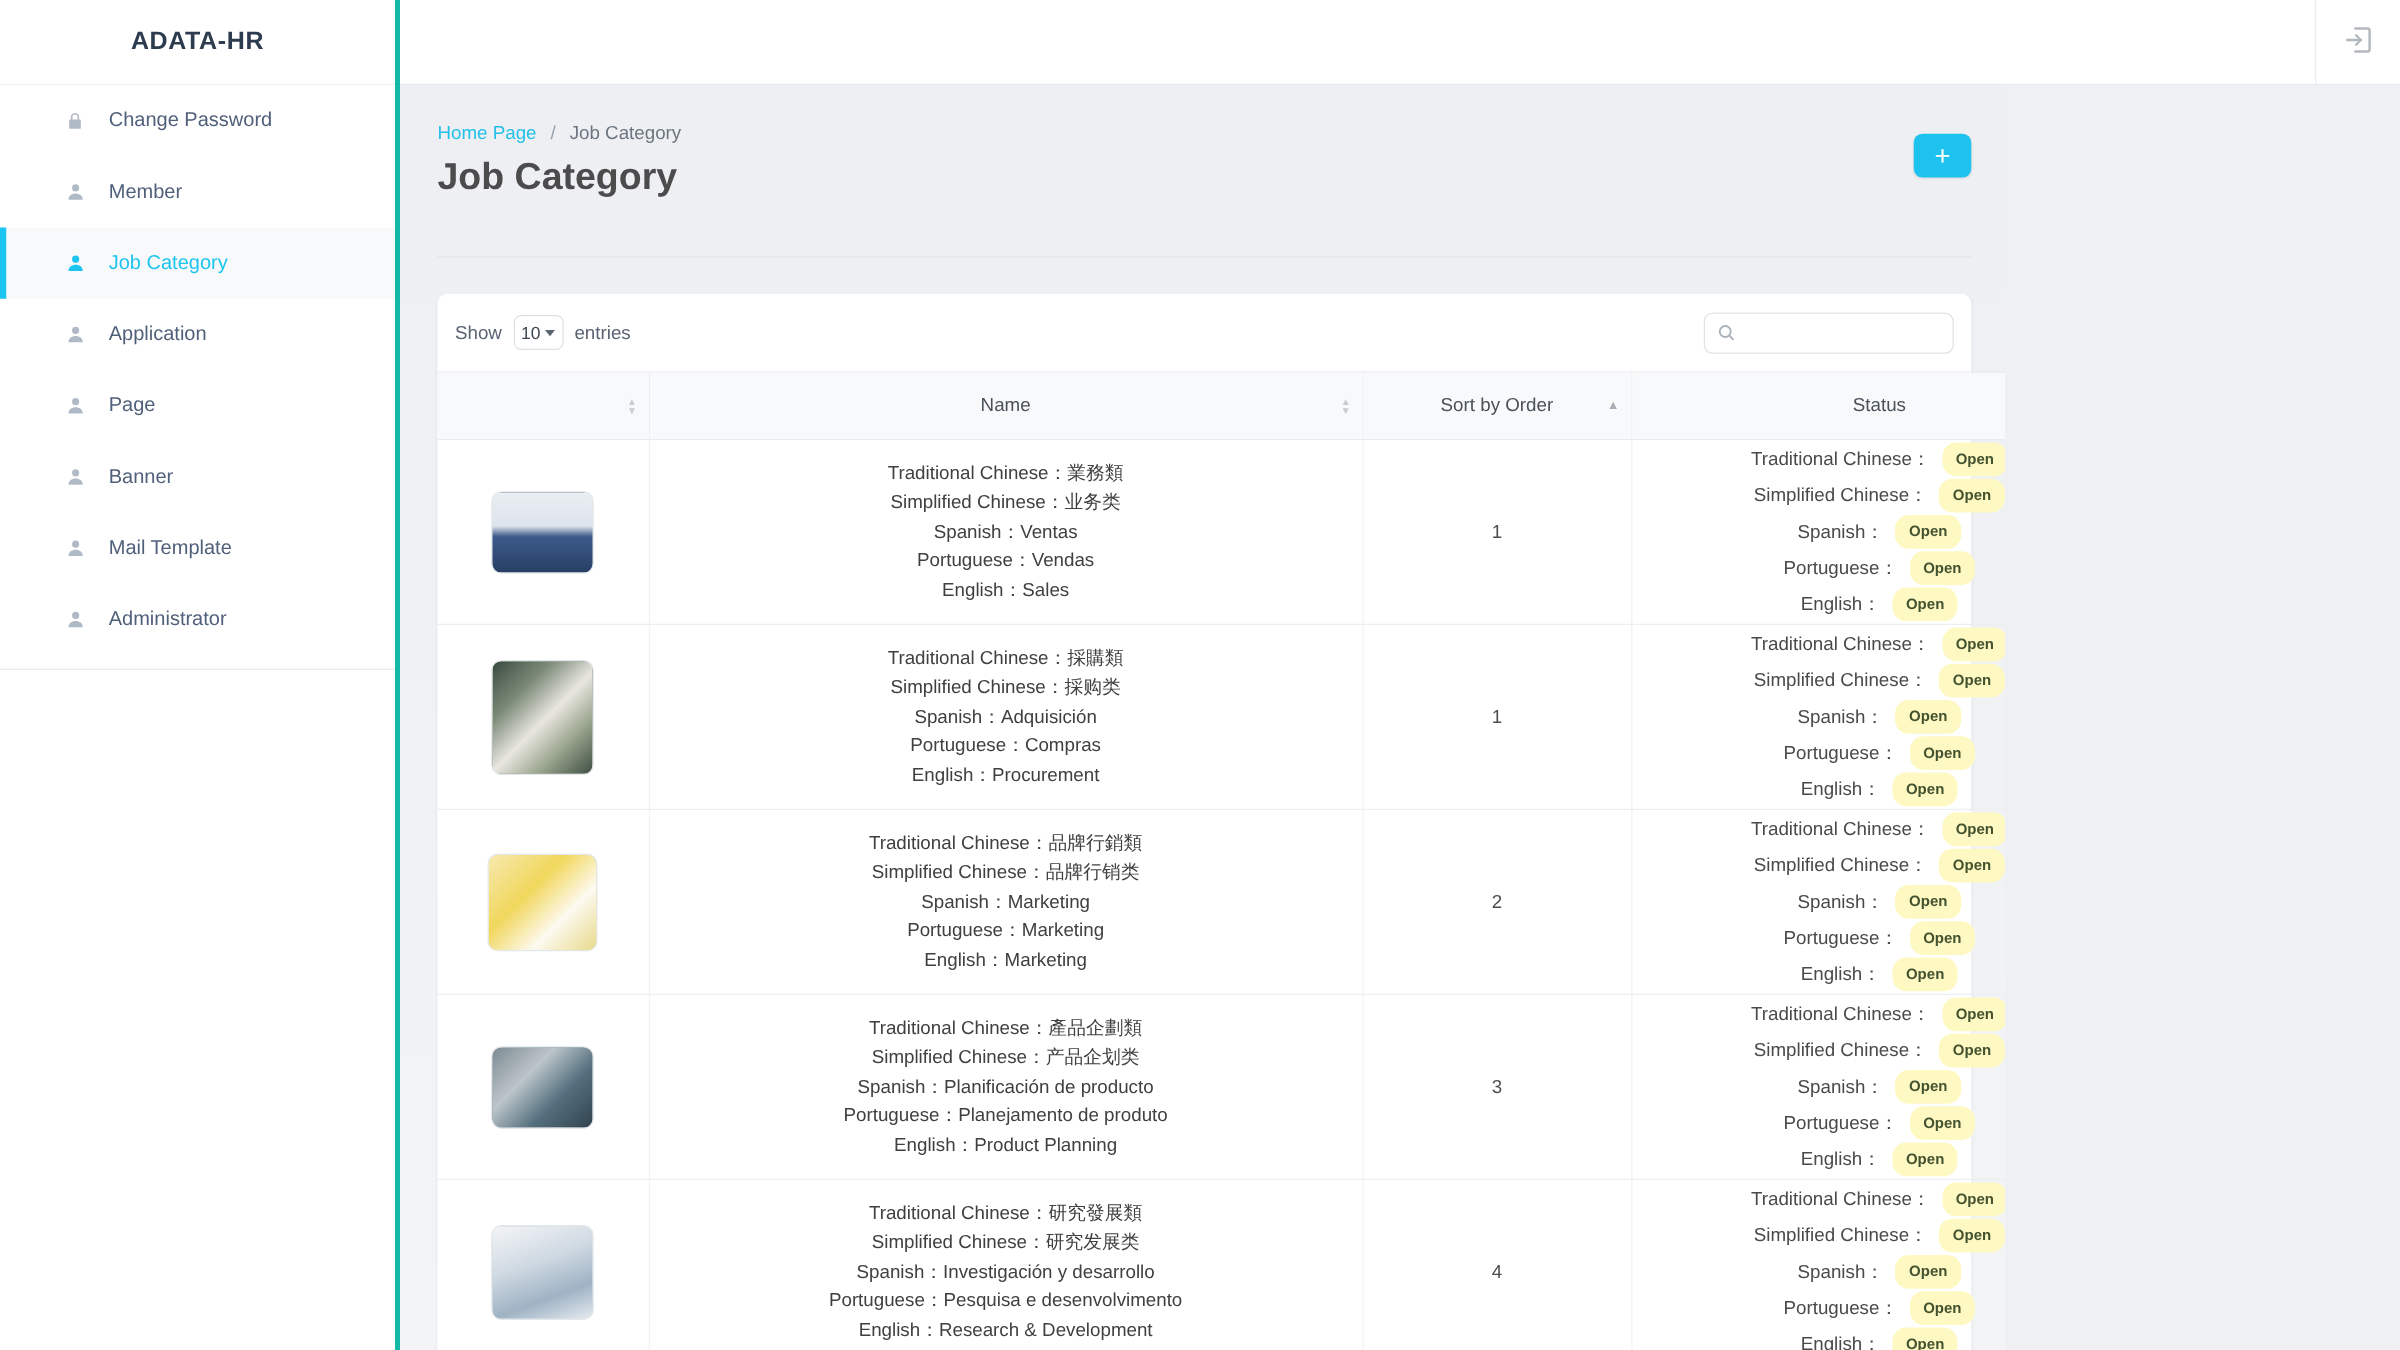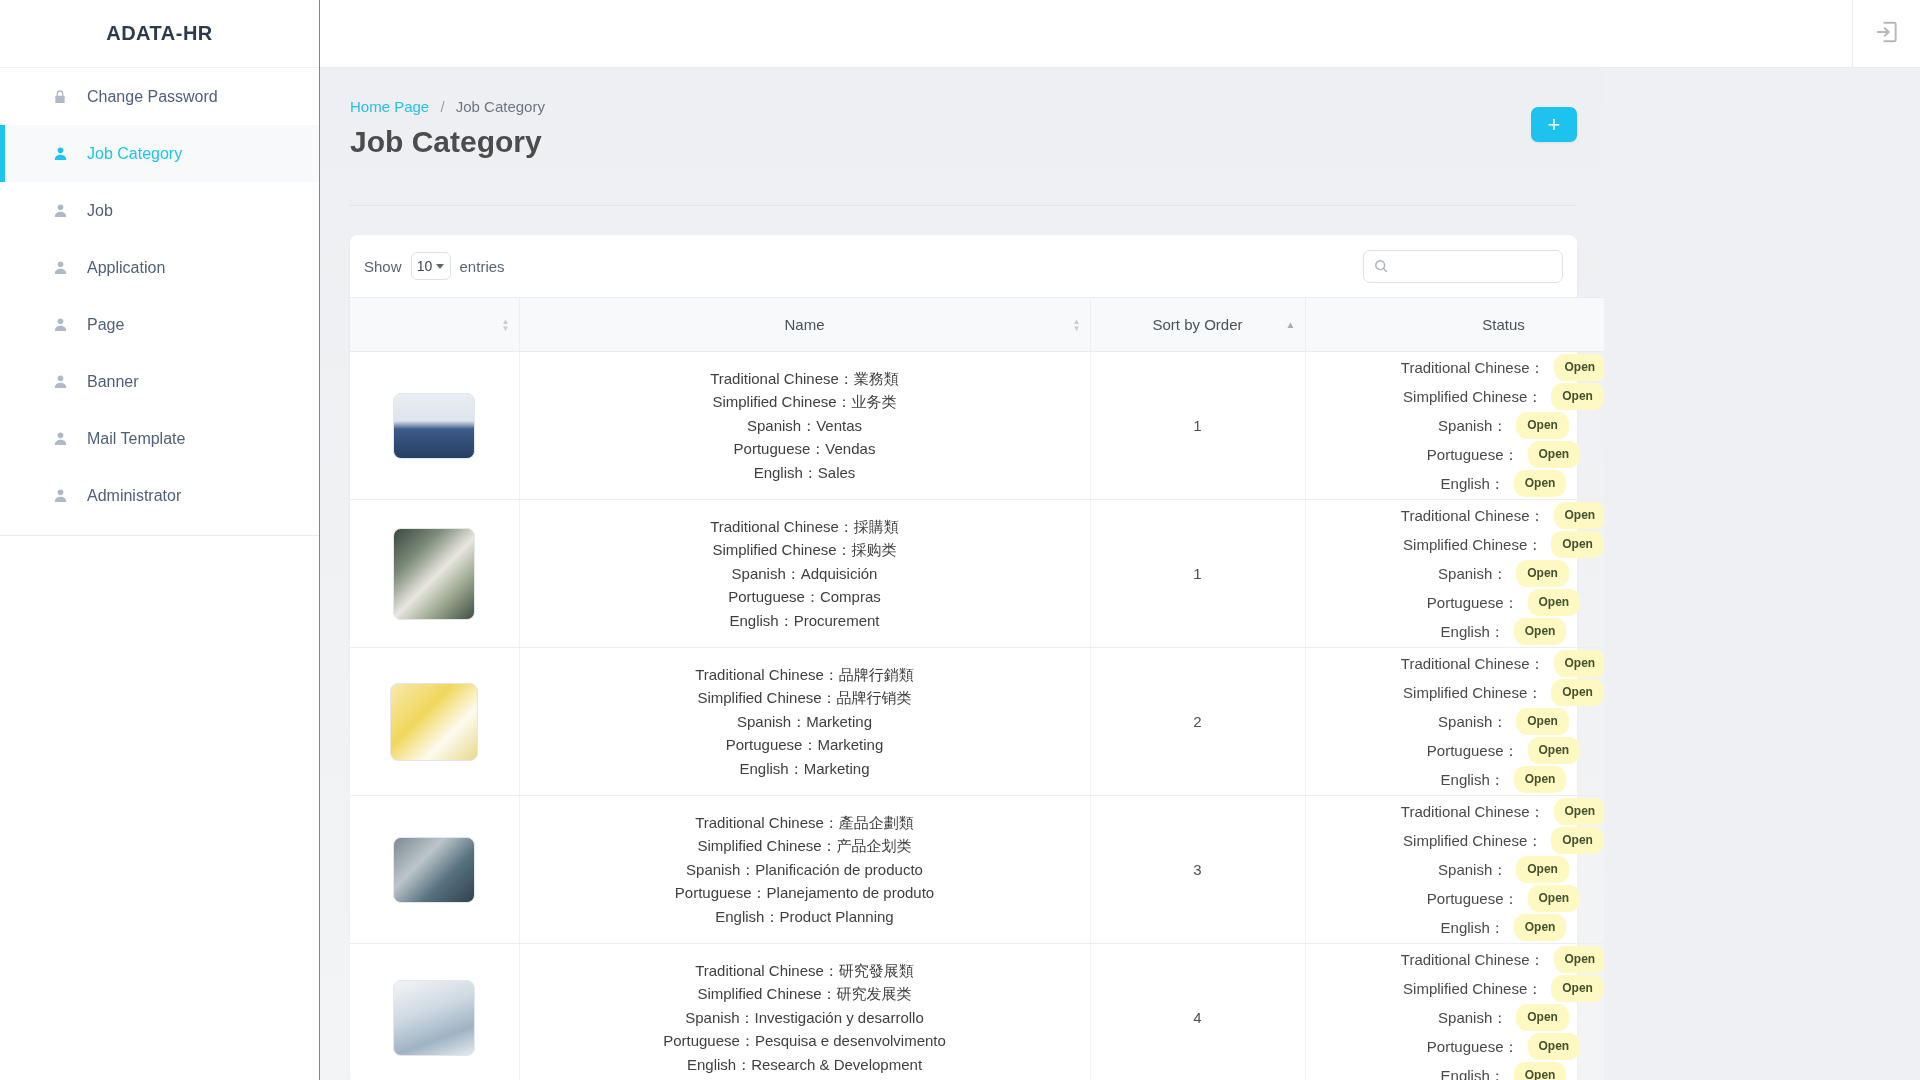--- a/index.html
+++ b/index.html
@@ -2,21 +2,21 @@
 <html><head>
 <meta charset="utf-8">
 <title>ADATA-HR</title>
 <style>
   * { margin:0; padding:0; box-sizing:border-box; }
   html,body { width:1920px; height:1080px; overflow:hidden;
     font-family:"Liberation Sans","DejaVu Sans",sans-serif; background:#eef0f3; }
 
   
   .sidebar { position:fixed; left:0; top:0; width:320px; height:1080px;
-    background:#fff; border-right:1px solid #14b8a6; z-index:5; }
+    background:#fff; border-right:4px solid #14b8a6; z-index:5; }
   .brand { height:68px; display:flex; align-items:center; justify-content:center;
     font-size:20px; font-weight:bold; letter-spacing:.5px; color:#2d3b4e;
     border-bottom:1px solid #eef1f3; }
   .menu { }
   .side-item { position:relative; height:57px; display:flex; align-items:center;
     padding-left:50px; cursor:pointer; color:#51607a; font-size:16px; }
   .side-icon { width:20px; display:inline-flex; justify-content:center; color:#b0bac6; }
   .side-label { margin-left:17px; }
   .side-item.active { background:#f8f9fa; color:#1cc4f0; }
   .side-item.active .side-icon { color:#1cc4f0; }
@@ -110,40 +110,40 @@
   <nav class="menu" id="sidebar-menu">
   <div class="side-item">
     <span class="side-icon">
           <svg width="16" height="16" viewBox="0 0 24 24" fill="currentColor">
             <path d="M7 10V7a5 5 0 0 1 10 0v3h1a1 1 0 0 1 1 1v9a1 1 0 0 1-1 1H6a1 1 0 0 1-1-1v-9a1 1 0 0 1 1-1h1zm2 0h6V7a3 3 0 0 0-6 0v3z"></path>
           </svg>
         </span>
     <span class="side-label">Change Password</span>
   </div>
 
+  <div class="side-item">
+    <span class="side-icon">
+          <svg width="17" height="17" viewBox="0 0 24 24" fill="currentColor">
+            <circle cx="12" cy="7.5" r="4"></circle>
+            <path d="M4 20.5c0-4 3.6-6.6 8-6.6s8 2.6 8 6.6v.5H4z"></path>
+          </svg>
+        </span>
+    <span class="side-label">Member</span>
+  </div>
 
   <div class="side-item active">
     <span class="side-icon">
           <svg width="17" height="17" viewBox="0 0 24 24" fill="currentColor">
             <circle cx="12" cy="7.5" r="4"></circle>
             <path d="M4 20.5c0-4 3.6-6.6 8-6.6s8 2.6 8 6.6v.5H4z"></path>
           </svg>
         </span>
     <span class="side-label">Job Category</span>
   </div>
 
-  <div class="side-item">
-    <span class="side-icon">
-          <svg width="17" height="17" viewBox="0 0 24 24" fill="currentColor">
-            <circle cx="12" cy="7.5" r="4"></circle>
-            <path d="M4 20.5c0-4 3.6-6.6 8-6.6s8 2.6 8 6.6v.5H4z"></path>
-          </svg>
-        </span>
-    <span class="side-label">Job</span>
-  </div>
 
   <div class="side-item">
     <span class="side-icon">
           <svg width="17" height="17" viewBox="0 0 24 24" fill="currentColor">
             <circle cx="12" cy="7.5" r="4"></circle>
             <path d="M4 20.5c0-4 3.6-6.6 8-6.6s8 2.6 8 6.6v.5H4z"></path>
           </svg>
         </span>
     <span class="side-label">Application</span>
   </div>

